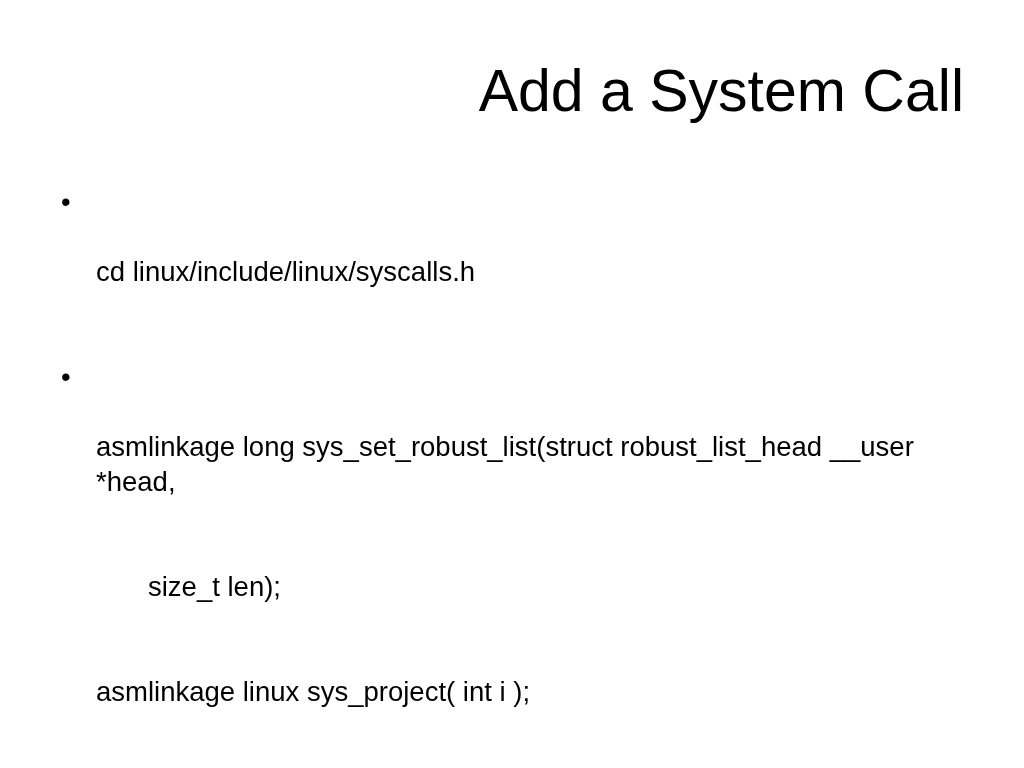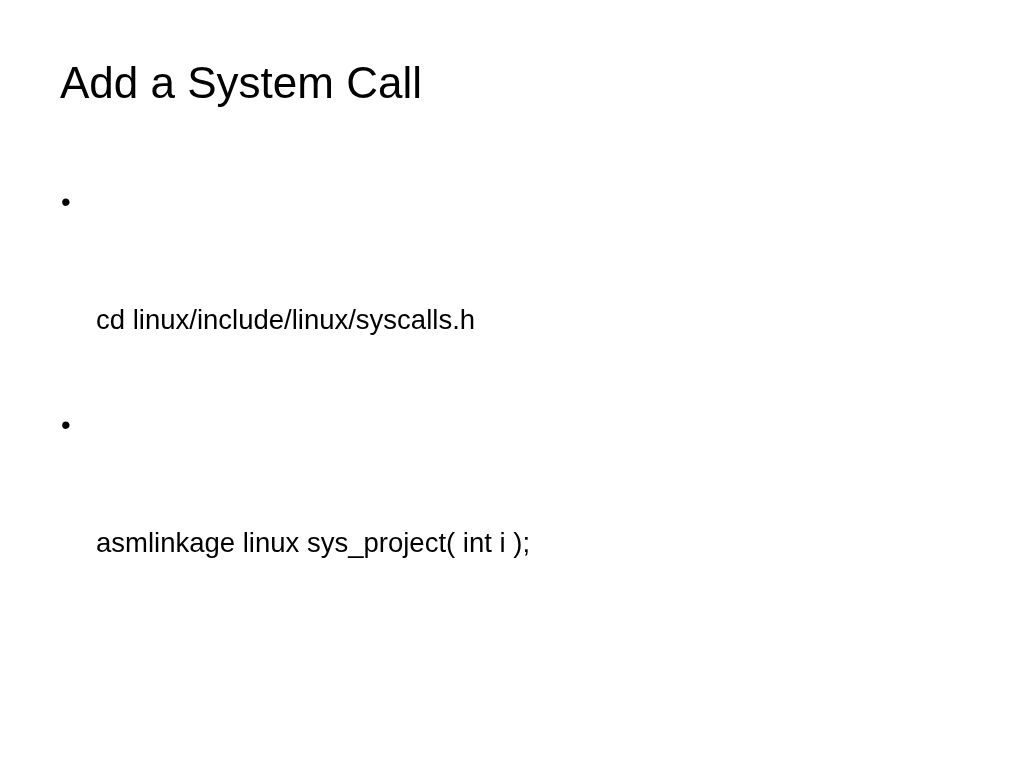--- a/index.html
+++ b/index.html
@@ -21,22 +21,22 @@
     height: 768px;
     background: #ffffff;
     box-sizing: border-box;
   }
 
   .slide-title {
     position: absolute;
     top: 58px;
     left: 60px;
     width: 904px;
-    text-align: left;
-    font-size: 44px;
+    text-align: right;
+    font-size: 59px;
     font-weight: 400;
     line-height: 1.12;
     letter-spacing: 0px;
     color: #000000;
     white-space: nowrap;
   }
 
   .body-block {
     position: absolute;
     top: 184px;
@@ -69,21 +69,20 @@
     white-space: pre-wrap;
   }
 
   .sub-indent {
     display: block;
     padding-left: 52px;
   }
 
   .plain-line {
     display: block;
-    margin-top: 48px;
   }
 </style>
 </head>
 <body>
 
 <div class="slide">
 
   <div class="slide-title">Add a System Call</div>
 
   <div class="body-block">
@@ -91,20 +90,22 @@
     <div class="bullet-row">
       <span class="bullet-marker">•</span>
       <span class="bullet-body">
         <span class="plain-line">cd linux/include/linux/syscalls.h</span>
       </span>
     </div>
 
     <div class="bullet-row">
       <span class="bullet-marker">•</span>
       <span class="bullet-body">
+        <span class="plain-line">asmlinkage long sys_set_robust_list(struct robust_list_head __user *head,</span>
+        <span class="sub-indent">size_t len);</span>
         <span class="plain-line">asmlinkage linux sys_project( int i );</span>
         
         
       </span>
     </div>
 
   </div>
 </div>
 
 </body></html>

